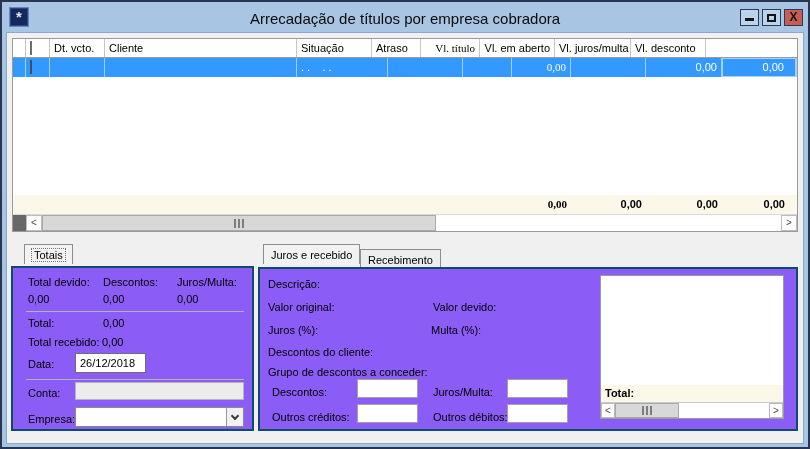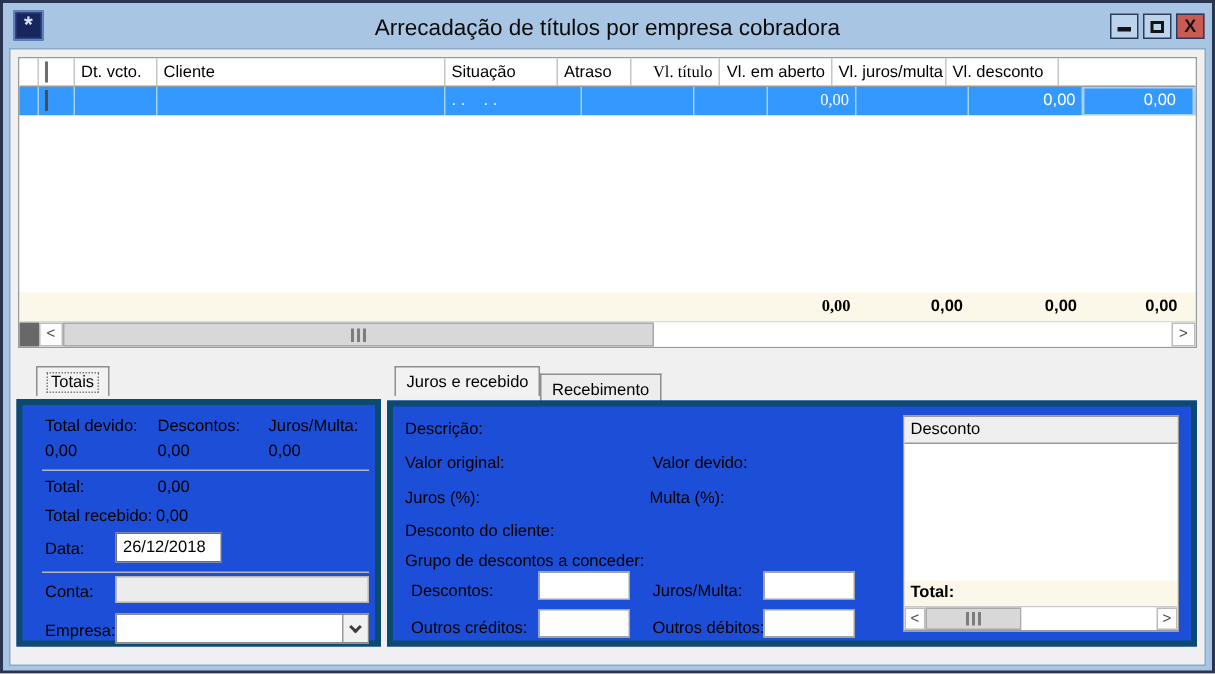--- a/index.html
+++ b/index.html
@@ -58,21 +58,21 @@
   .grip{display:flex;gap:2px;}
   .grip i{width:2px;height:9px;background:#7d7d7d;}
 
   
   .tab{position:absolute;background:#f2f2f2;border:1px solid #8e8e8e;border-bottom:none;
     padding:4px 7px 3px 7px;z-index:3;}
   .tab.inactive{background:#ededed;z-index:1;}
   .tab-focus{outline:1px dotted #7a7a7a;padding:0 2px;}
 
   
-  .panel{position:absolute;background:#1d4ed8;border:4px solid #0c4a6e;z-index:2;}
+  .panel{position:absolute;background:#8b5cf6;border:2px solid #0c4a6e;z-index:2;}
   .lbl{position:absolute;white-space:nowrap;}
   .sepline{position:absolute;height:1px;background:#b5b5b5;}
   .input{position:absolute;border:1px solid #a2a2a2;background:#fff;font:inherit;padding:1px 4px;color:#000;}
   .input.dark{border-color:#6e6e6e;}
   .input.disabled{background:#ececec;border-color:#b5b5b5;}
   .combo{position:absolute;border:1px solid #8a8a8a;background:#fff;display:flex;}
   .combo-field{flex:1;}
   .combo-btn{width:17px;border-left:1px solid #999;background:#f1f1f1;
     display:flex;align-items:center;justify-content:center;}
   .chev{width:6px;height:6px;border-right:2px solid #3c3c3c;border-bottom:2px solid #3c3c3c;
@@ -212,35 +212,34 @@
       </div>
       <div class="tab inactive" style="left:353px;top:216px;">
         <span>Recebimento</span>
       </div>
       <div class="panel" style="left:251px;top:234px;width:540px;height:164px;">
         <span class="lbl" style="left:8px;top:9px;">Descrição:</span>
         <span class="lbl" style="left:8px;top:32px;">Valor original:</span>
         <span class="lbl" style="left:173px;top:32px;">Valor devido:</span>
         <span class="lbl" style="left:8px;top:55px;">Juros (%):</span>
         <span class="lbl" style="left:171px;top:55px;">Multa (%):</span>
-        <span class="lbl" style="left:8px;top:77px;">Desconto do cliente:</span>
+        <span class="lbl" style="left:8px;top:77px;">Descontos do cliente:</span>
         <span class="lbl" style="left:8px;top:97px;">Grupo de descontos a conceder:</span>
 
         <span class="lbl" style="left:12px;top:117px;">Descontos:</span>
         <input class="input" style="left: 97px; top: 110px; width: 61px; height: 19px;" value="">
         <span class="lbl" style="left:173px;top:117px;">Juros/Multa:</span>
         <input class="input" style="left: 247px; top: 110px; width: 61px; height: 19px;" value="">
 
         <span class="lbl" style="left:12px;top:142px;">Outros créditos:</span>
         <input class="input" style="left: 97px; top: 135px; width: 61px; height: 19px;" value="">
         <span class="lbl" style="left:173px;top:142px;">Outros débitos:</span>
         <input class="input" style="left: 247px; top: 135px; width: 61px; height: 19px;" value="">
 
         <div class="dgrid">
-          <div class="dgrid-header">Desconto</div>
           <div class="dgrid-body"></div>
           <div class="dgrid-total">Total:</div>
           <div class="dgrid-scroll">
             <div class="sb-btn">
                 <span>&lt;</span>
               </div>
             <div class="sb-thumb">
               <span class="grip">
                   <i></i>
                   <i></i>

